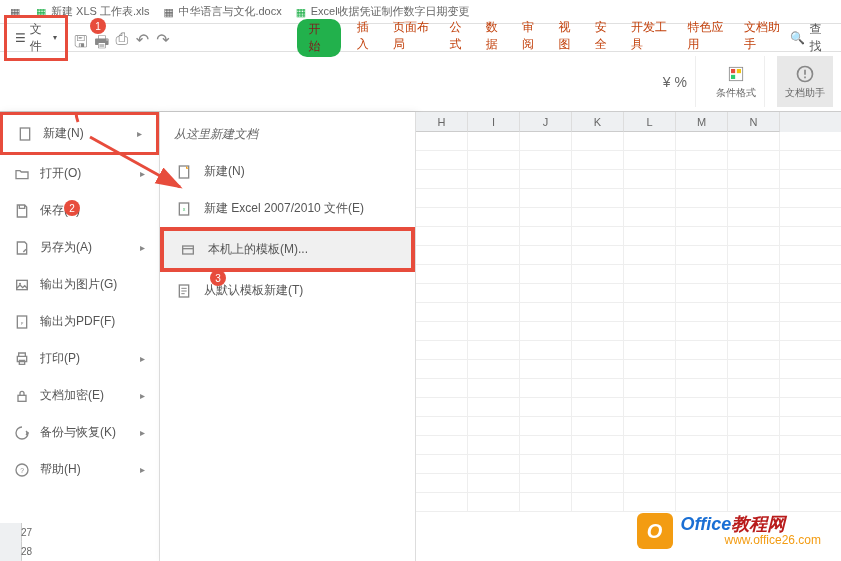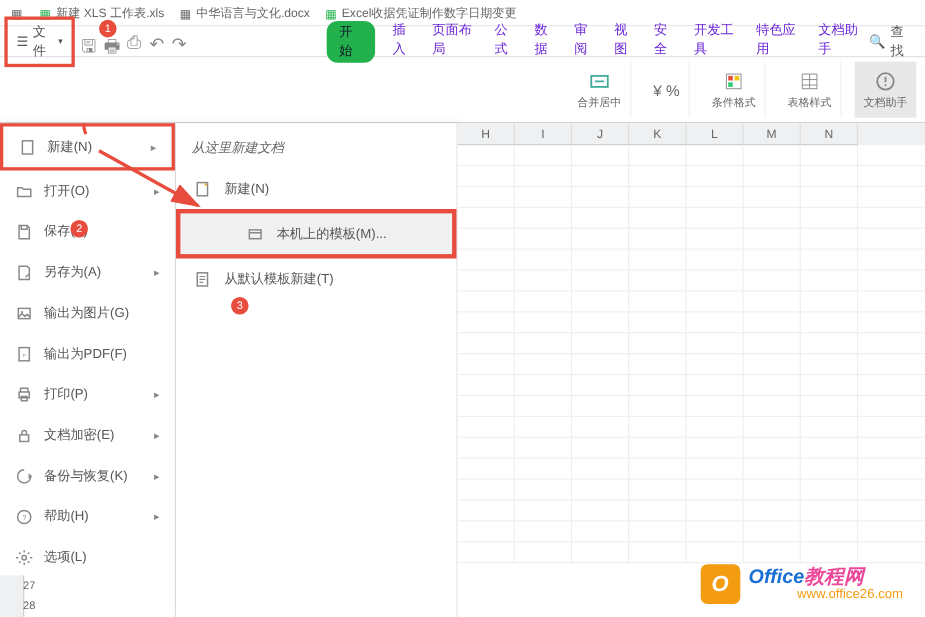--- a/index.html
+++ b/index.html
@@ -8,61 +8,61 @@
     .topbar { height: 24px; background: #fff; border-bottom: 1px solid #e0e0e0; display: flex; align-items: center; padding: 0 4px; gap: 2px; font-size: 11px; color: #666; }
     .topbar .tab { padding: 2px 6px; display: flex; align-items: center; gap: 3px; }
     .topbar .ic { width: 12px; height: 12px; display: inline-block; }
     
     .qat { height: 28px; background: #fff; border-bottom: 1px solid #e0e0e0; display: flex; align-items: center; padding: 0 4px; gap: 6px; position: relative; }
     .file-btn { display: flex; align-items: center; gap: 4px; padding: 3px 8px; border: 3px solid #e74c3c; font-size: 12px; color: #555; position: relative; }
     .qat-ic { width: 16px; height: 16px; color: #888; }
     .badge { position: absolute; background: #e74c3c; color: #fff; border-radius: 50%; width: 16px; height: 16px; font-size: 10px; display: flex; align-items: center; justify-content: center; z-index: 10; }
     .badge1 { top: 18px; left: 90px; }
     .ribbon-tabs { display: flex; gap: 16px; margin-left: 120px; font-size: 12px; }
-    .ribbon-tabs span { color: #6d28d9; }
-    .ribbon-tabs .active { background: #22b14c; color: #0f172a; padding: 2px 12px; border-radius: 10px; }
+    .ribbon-tabs span { color: #c2410c; }
+    .ribbon-tabs .active { background: #22b14c; color: #7f1d1d; padding: 2px 12px; border-radius: 10px; }
     .find { margin-left: auto; display: flex; align-items: center; gap: 4px; font-size: 12px; color: #555; margin-right: 8px; }
     
     .ribbon { height: 60px; background: #fff; border-bottom: 1px solid #ccc; display: flex; justify-content: flex-end; padding: 4px 8px; gap: 12px; }
     .ribbon-group { display: flex; flex-direction: column; align-items: center; justify-content: center; font-size: 10px; color: #666; gap: 2px; padding: 0 8px; border-right: 1px solid #eee; }
     .ribbon-group:last-child { border: none; background: #e8e8e8; }
     .rg-ic { width: 20px; height: 20px; }
     .ribbon-group.sm { flex-direction: row; gap: 4px; }
     
     .content { display: flex; height: 449px; position: relative; }
     
     .file-menu { width: 160px; background: #fff; border-right: 1px solid #e0e0e0; padding: 0; box-shadow: 2px 0 8px rgba(0,0,0,0.08); }
     .fm-item { display: flex; align-items: center; gap: 10px; padding: 10px 14px; font-size: 12px; color: #555; cursor: pointer; position: relative; }
     .fm-item.sel { border: 3px solid #e74c3c; }
     .fm-item .arrow { margin-left: auto; font-size: 10px; color: #888; }
     .fm-ic { width: 16px; height: 16px; color: #888; flex-shrink: 0; }
     .badge2 { top: 88px; left: 64px; }
     
     .submenu { width: 256px; background: #fff; border-right: 1px solid #ddd; box-shadow: 2px 0 8px rgba(0,0,0,0.08); padding: 10px 0; }
     .sm-head { font-size: 12px; color: #666; padding: 4px 14px 10px; font-style: italic; }
     .sm-item { display: flex; align-items: center; gap: 12px; padding: 10px 16px; font-size: 12px; color: #555; }
-    .sm-item.hl { border: 4px solid #e74c3c; background: #f0f0f0; position: relative; justify-content: center; }
+    .sm-item.hl { border: 4px solid #e74c3c; background: #f0f0f0; position: relative; }
     .badge3 { top: 158px; left: 210px; }
     
     .sheet { flex: 1; background: #fff; position: relative; }
     .col-headers { display: flex; height: 20px; background: #eef0f2; font-size: 11px; color: #666; }
     .col-headers div { width: 52px; text-align: center; border-right: 1px solid #ddd; border-bottom: 1px solid #ccc; line-height: 20px; }
     .rows { }
     .row { height: 19px; display: flex; border-bottom: 1px solid #eee; }
     .row div { width: 52px; border-right: 1px solid #eee; }
     .rownums { position: absolute; left: 0; bottom: 0; font-size: 10px; color: #666; background: #eef0f2; width: 22px; padding-left: 21px; }
     .rownums div { height: 19px; text-align: center; border-bottom: 1px solid #ddd; border-right: 1px solid #ccc; line-height: 19px; }
     
     .arrow-line { position: absolute; z-index: 5; pointer-events: none; }
     
     .watermark { position: absolute; right: 20px; bottom: 12px; display: flex; align-items: center; gap: 8px; z-index: 20; }
     .wm-logo { width: 36px; height: 36px; background: #f39c12; border-radius: 6px; display: flex; align-items: center; justify-content: center; color: #fff; font-weight: bold; font-size: 20px; font-style: italic; }
     .wm-txt { line-height: 1.1; }
     .wm-main { color: #1a6fd4; font-size: 18px; font-weight: bold; font-style: italic; }
-    .wm-main .org { color: #ec4899; }
+    .wm-main .org { color: #b91c1c; }
     .wm-sub { color: #f39c12; font-size: 12px; margin-left: 44px; }
     
     svg.ic { display: block; }
   </style>
 </head>
 <body>
 
 <div class="topbar">
   <div class="tab">
       <span class="ic">▦</span>
@@ -108,49 +108,35 @@
   </div>
   <div class="find">
     <span>🔍</span>
     <span>查找</span>
   </div>
 </div>
 
 <div class="badge badge1">1</div>
 
 <div class="ribbon">
-  <div class="ribbon-group">
-    <svg class="rg-ic ic" viewBox="0 0 24 24">
-        <rect x="3" y="6" width="18" height="12" fill="none" stroke="#4a9" stroke-width="2"></rect>
-        <path d="M7 12h10" stroke="#4a9" stroke-width="2"></path>
-      </svg>
-    <span>合并居中</span>
-  </div>
   <div class="ribbon-group sm">
     <span style="font-size:14px">¥</span>
     <span style="font-size:14px">%</span>
   </div>
   <div class="ribbon-group">
     <svg class="rg-ic ic" viewBox="0 0 24 24">
         <rect x="4" y="4" width="16" height="16" fill="none" stroke="#888"></rect>
         <rect x="6" y="6" width="5" height="5" fill="#e74c3c"></rect>
         <rect x="13" y="6" width="5" height="5" fill="#f1c40f"></rect>
         <rect x="6" y="13" width="5" height="5" fill="#2ecc71"></rect>
       </svg>
     <span>条件格式</span>
   </div>
   <div class="ribbon-group">
     <svg class="rg-ic ic" viewBox="0 0 24 24">
-        <rect x="4" y="4" width="16" height="16" fill="none" stroke="#888"></rect>
-        <path d="M4 10h16M4 16h16M12 4v16" stroke="#888"></path>
-      </svg>
-    <span>表格样式</span>
-  </div>
-  <div class="ribbon-group">
-    <svg class="rg-ic ic" viewBox="0 0 24 24">
         <circle cx="12" cy="12" r="9" fill="none" stroke="#888" stroke-width="2"></circle>
         <path d="M12 7v6m0 2v2" stroke="#888" stroke-width="2"></path>
       </svg>
     <span>文档助手</span>
   </div>
 </div>
 
 <div class="content">
 
   <div class="file-menu">
@@ -221,40 +207,40 @@
       <span class="arrow">▸</span>
     </div>
     <div class="fm-item">
       <svg class="fm-ic ic" viewBox="0 0 24 24">
           <circle cx="12" cy="12" r="9" fill="none" stroke="currentColor" stroke-width="2"></circle>
           <text x="12" y="16" font-size="10" text-anchor="middle" fill="currentColor">?</text>
         </svg>
       <span>帮助(H)</span>
       <span class="arrow">▸</span>
     </div>
-    <div class="fm-item">
-      <svg class="fm-ic ic" viewBox="0 0 24 24">
-          <circle cx="12" cy="12" r="3" fill="none" stroke="currentColor" stroke-width="2"></circle>
-          <path d="M12 2v3M12 19v3M4 12H1M23 12h-3M5 5l2 2M17 17l2 2M5 19l2-2M17 7l2-2" stroke="currentColor" stroke-width="2"></path>
-        </svg>
-      <span>选项(L)</span>
-    </div>
 
   </div>
 
   <div class="badge badge2">2</div>
 
   <div class="submenu">
     <div class="sm-head">从这里新建文档</div>
     <div class="sm-item">
       <svg class="fm-ic ic" viewBox="0 0 24 24">
           <rect x="5" y="3" width="14" height="18" fill="none" stroke="#888" stroke-width="2"></rect>
           <path d="M15 3l4 4h-4z" fill="#f39c12"></path>
         </svg>
       <span>新建(N)</span>
+    </div>
+    <div class="sm-item">
+      <svg class="fm-ic ic" viewBox="0 0 24 24">
+          <rect x="5" y="3" width="14" height="18" fill="none" stroke="#888" stroke-width="2"></rect>
+          <text x="12" y="15" font-size="6" text-anchor="middle" fill="#22b14c">X</text>
+        </svg>
+      <span>新建 Excel 2007/2010 文件(E)</span>
     </div>
     <div class="sm-item hl">
       <svg class="fm-ic ic" viewBox="0 0 24 24">
           <rect x="4" y="6" width="16" height="12" fill="none" stroke="#888" stroke-width="2"></rect>
           <path d="M4 10h16" stroke="#888" stroke-width="2"></path>
         </svg>
       <span>本机上的模板(M)...</span>
     </div>
     <div class="sm-item">
       <svg class="fm-ic ic" viewBox="0 0 24 24">

